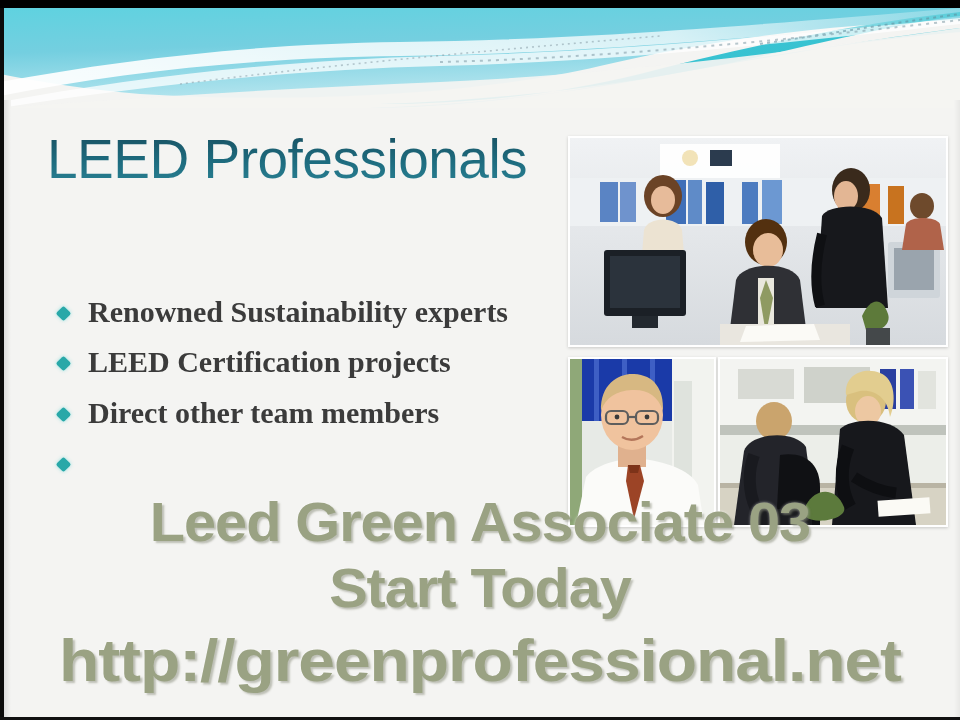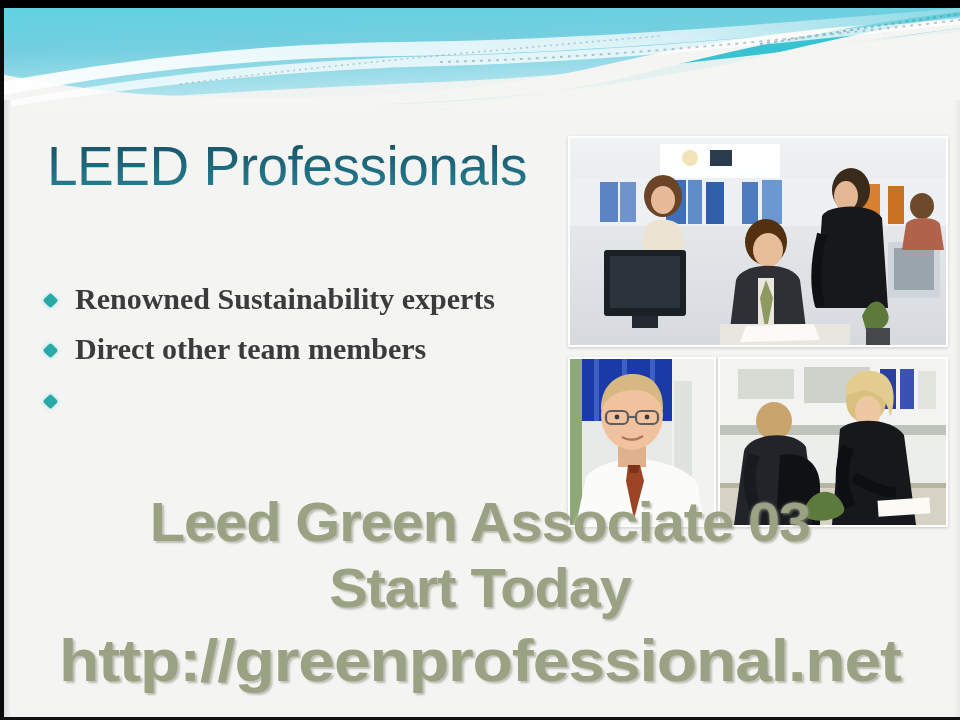--- a/index.html
+++ b/index.html
@@ -67,42 +67,42 @@
     width: 960px; height: 100px;
     overflow: hidden;
     z-index: 5;
   }
   .header-wave svg { display: block; }
 
   
   .slide-title {
     position: absolute;
     left: 47px;
-    top: 138px;
+    top: 131px;
     font-family: "Liberation Sans", sans-serif;
     font-size: 55px;
     font-weight: 400;
     letter-spacing: -0.5px;
     line-height: 1.05;
     color: #1e6374;
     background: linear-gradient(to bottom, #184f60 0%, #1e6d80 55%, #2b8496 100%);
     -webkit-background-clip: text;
     background-clip: text;
     -webkit-text-fill-color: transparent;
     z-index: 14;
     white-space: nowrap;
   }
 
   
   .bullets {
     position: absolute;
     left: 36px;
     top: 278px;
     width: 520px;
-    margin: 3px;
+    margin: 16px;
     padding: 0;
     list-style: none;
     z-index: 14;
   }
   .bullets li {
     position: relative;
     padding-left: 36px;
     margin-bottom: 15px;
     font-family: "Liberation Serif", serif;
     font-size: 30px;
@@ -229,20 +229,24 @@
 
   <div class="slide-title">LEED Professionals</div>
 
   <ul class="bullets">
     <li>
       <span class="bullet-dot"></span>
       <span>Renowned Sustainability experts</span>
     </li>
     <li>
       <span class="bullet-dot"></span>
+      <span>LEED Certification projects</span>
+    </li>
+    <li>
+      <span class="bullet-dot"></span>
       <span>Direct other team members</span>
     </li>
     <li>
       <span class="bullet-dot"></span>
     </li>
   </ul>
 
   <div class="photo photo-top">
     <svg viewBox="0 0 376 207" preserveAspectRatio="none" xmlns="http://www.w3.org/2000/svg">
       <defs>

